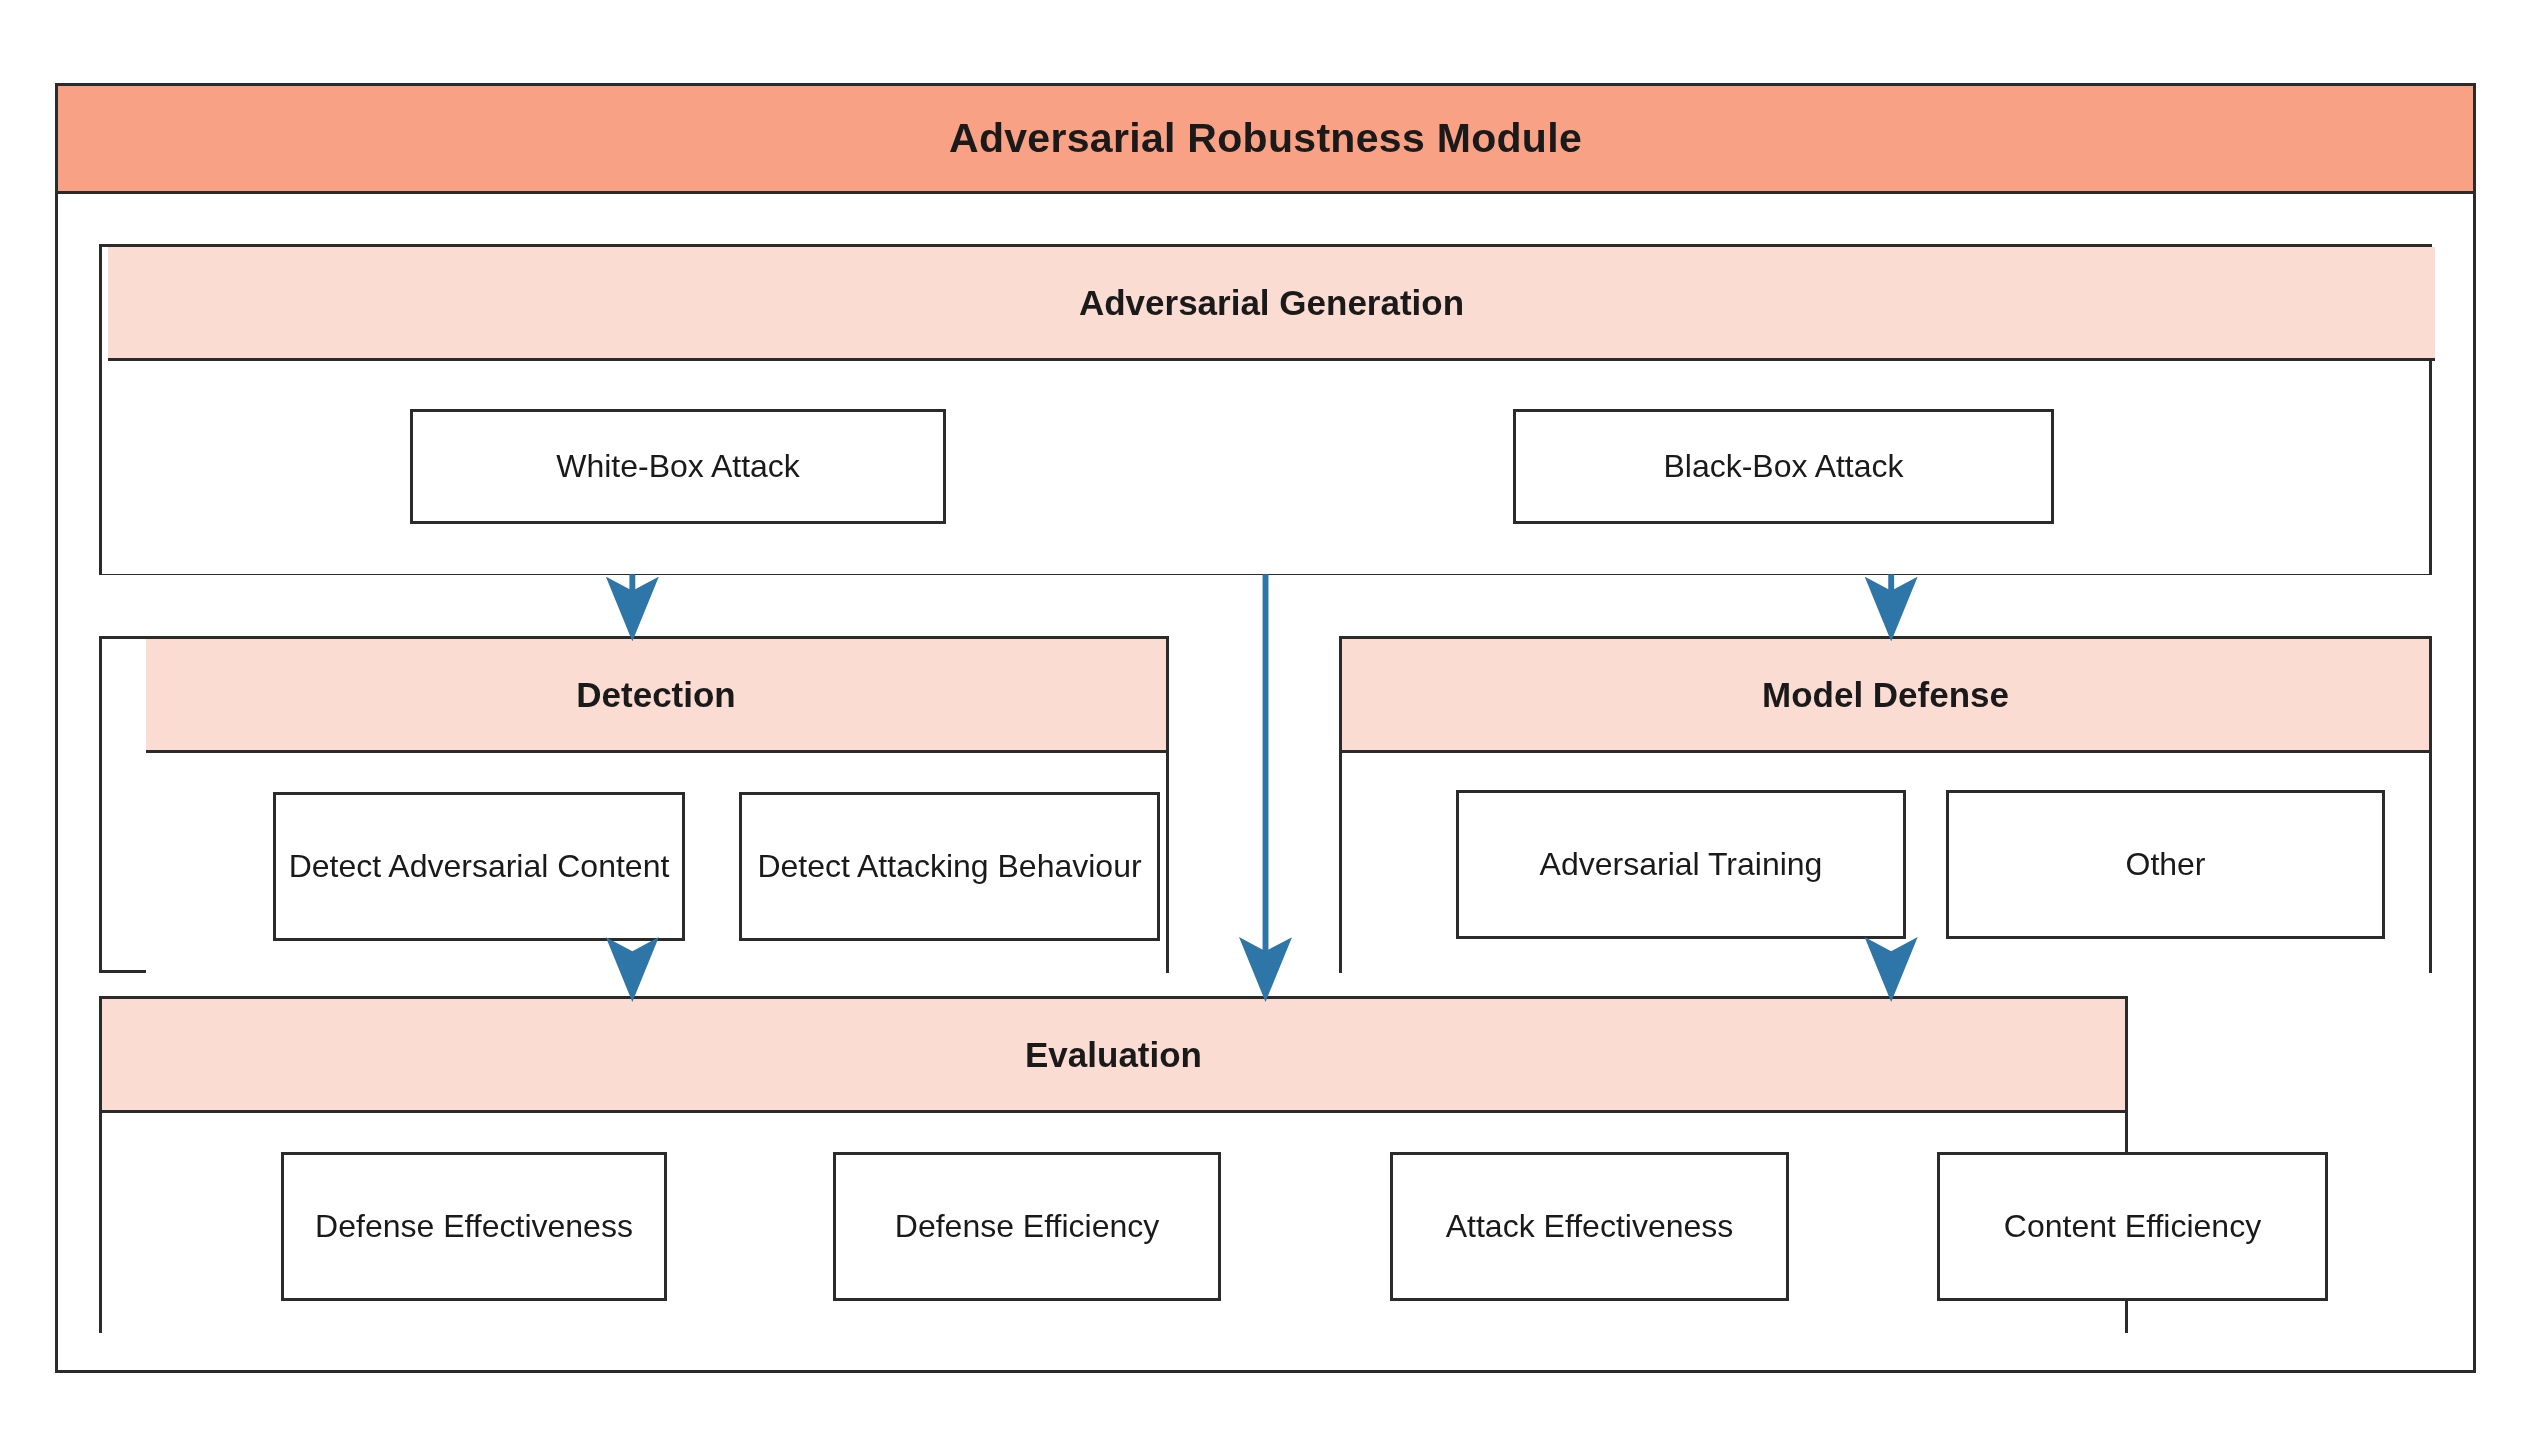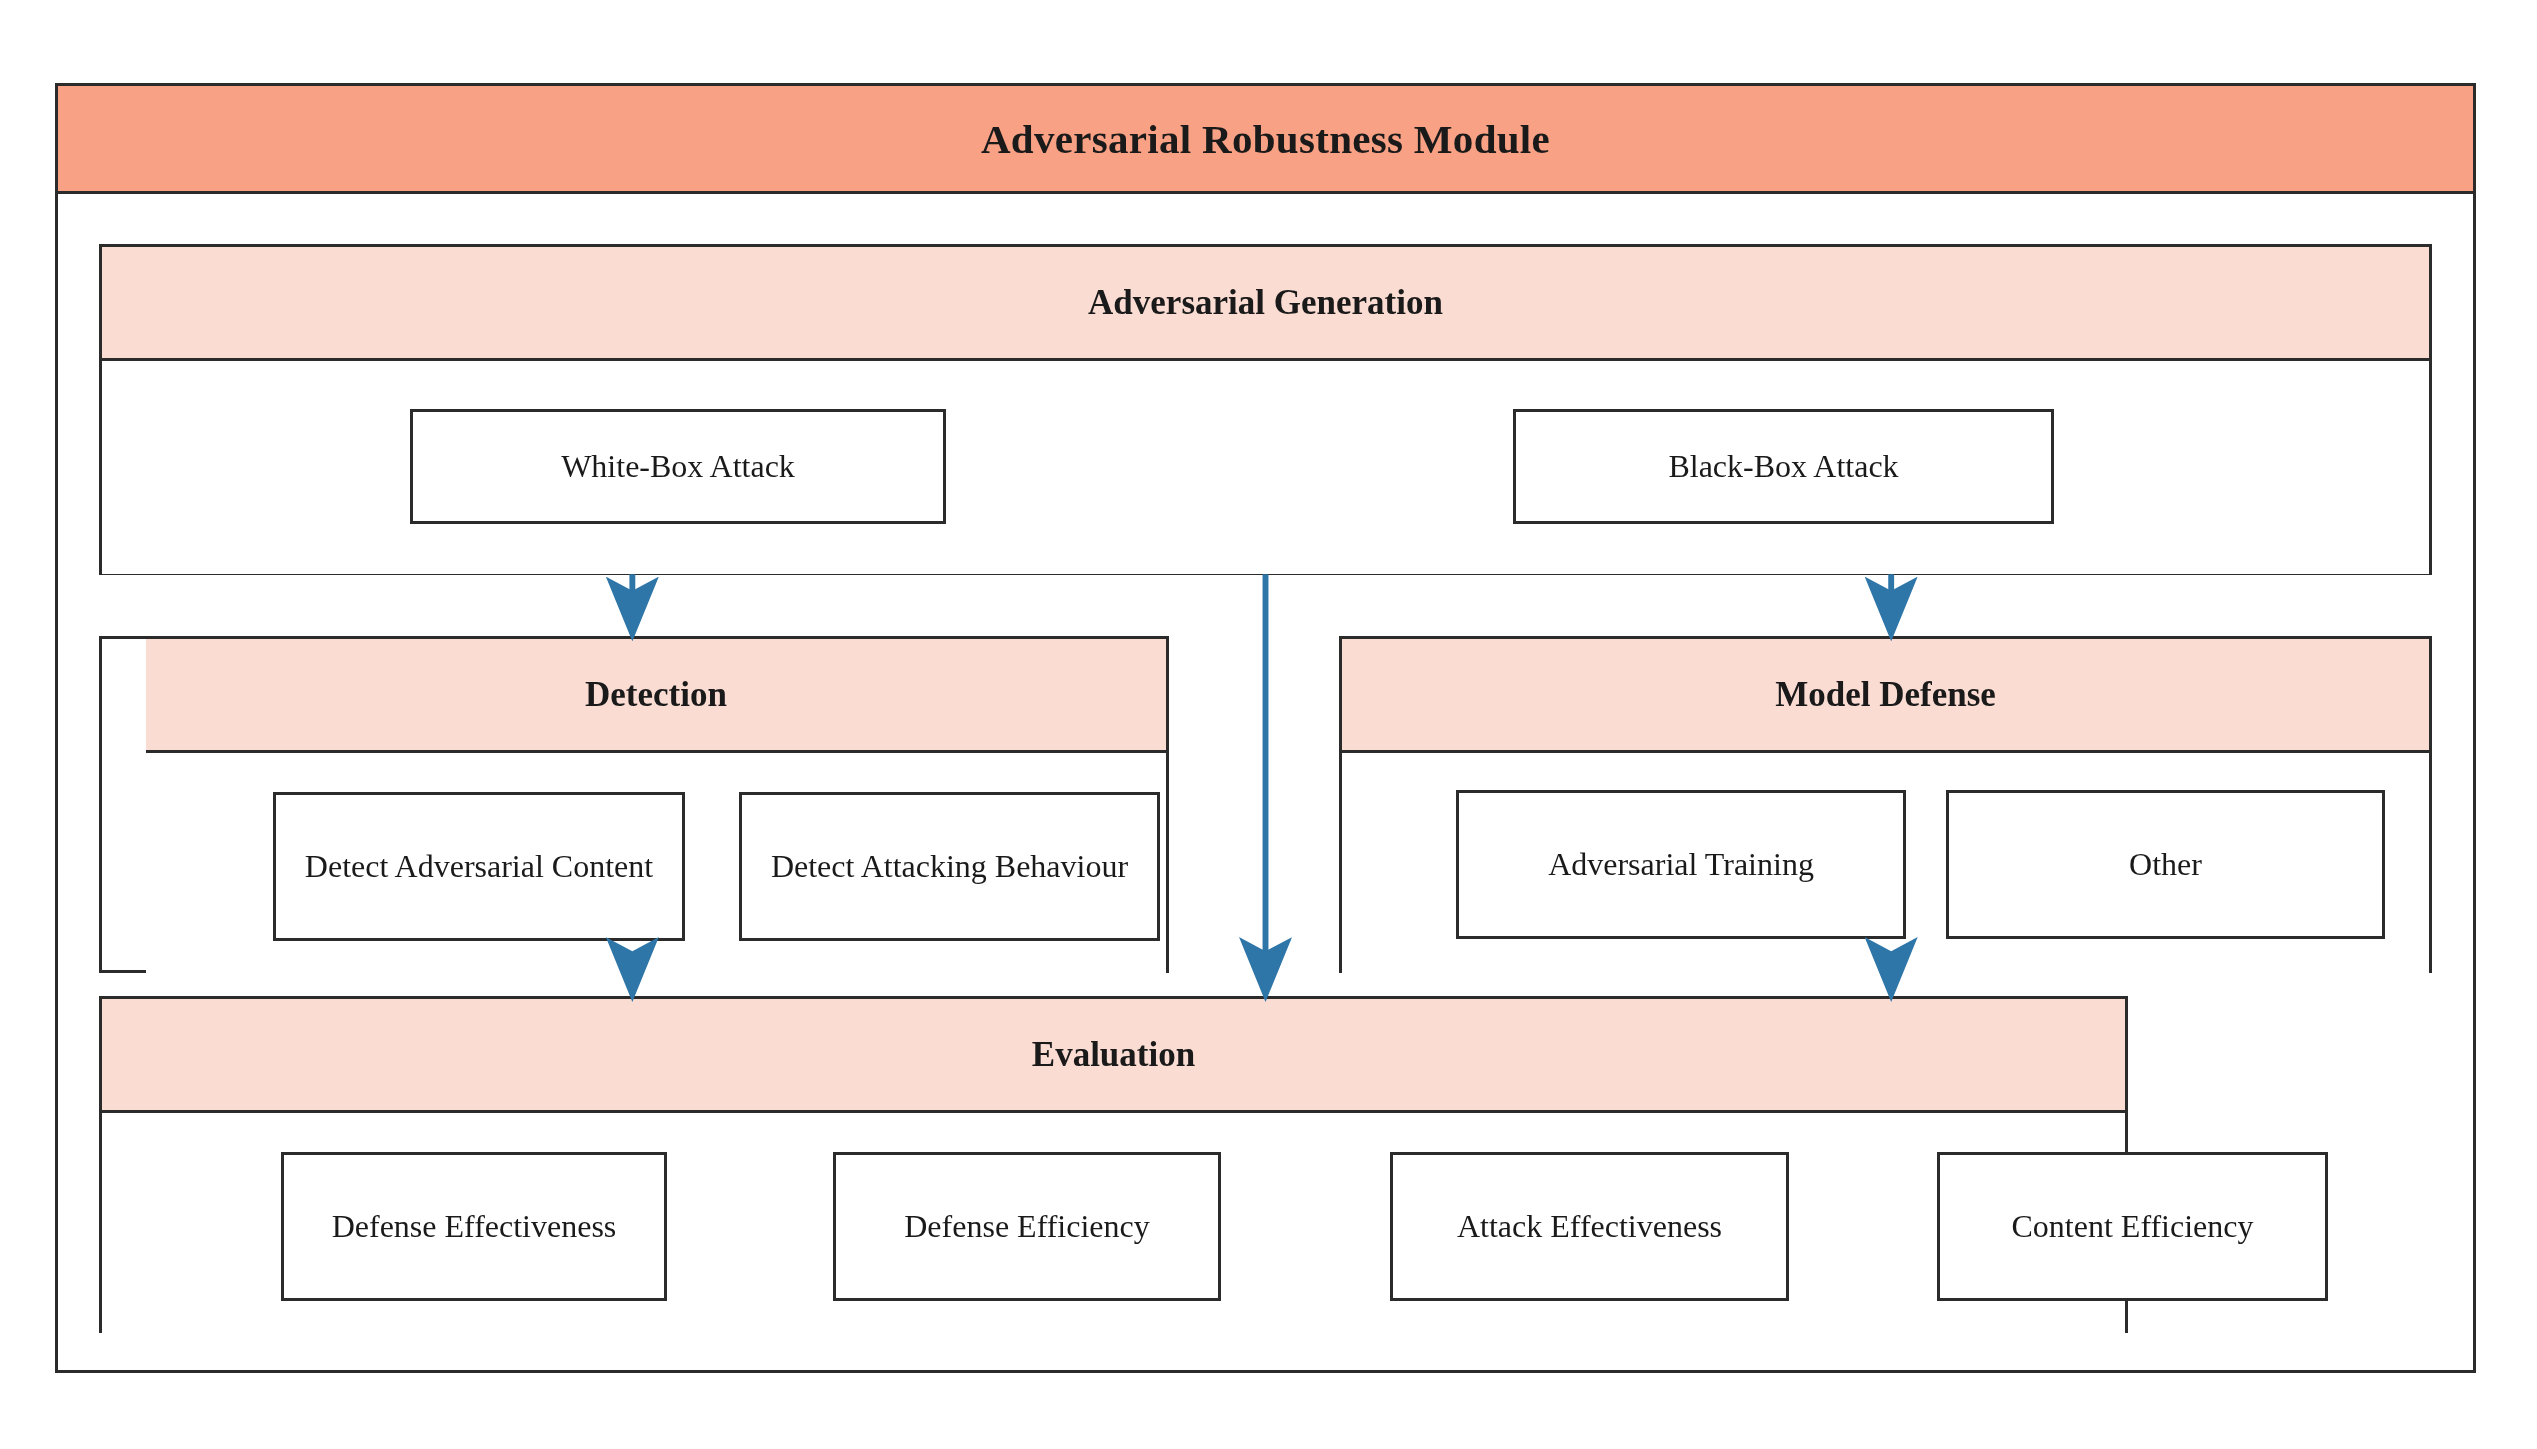--- a/index.html
+++ b/index.html
@@ -5,21 +5,20 @@
   html,body{margin:0;padding:0;background:#ffffff;}
   body{font-family:"Liberation Sans","DejaVu Sans",sans-serif;}
 
   
   #canvas{
     position:relative;
     width:2538px;
     height:1449px;
     background:#ffffff;
     overflow:hidden;
-    font-family:Liberation Serif, serif;
   }
 
   
   .frame{
     position:absolute;
     box-sizing:border-box;
     border:3.7px solid #2b2b2b;
     background:#ffffff;
   }
 
@@ -87,21 +86,21 @@
   .node .txt{
     font-size:32px;
     font-weight:normal;
     color:#1a1a1a;
     line-height:1.32;
     padding:0 5.4px;
   }
 
   
   #sec-generation{ left:99px; top:244px;  width:2333px; height:331px; }
-  #sec-generation .section-header{ height:114px; }
+  #sec-generation .section-header{ height:114px;margin-left:6px; }
   #sec-generation .section-body{ height:213px; }
 
   #sec-detection{  left:99px; top:636px; width:1070px; height:337px;padding-left:44px; }
   #sec-detection .section-header{ height:114px; }
   #sec-detection .section-body{ height:220px; }
 
   #sec-defense{    left:1339px; top:636px; width:1093px; height:337px; }
   #sec-defense .section-header{ height:114px; }
   #sec-defense .section-body{ height:220px; }
 

